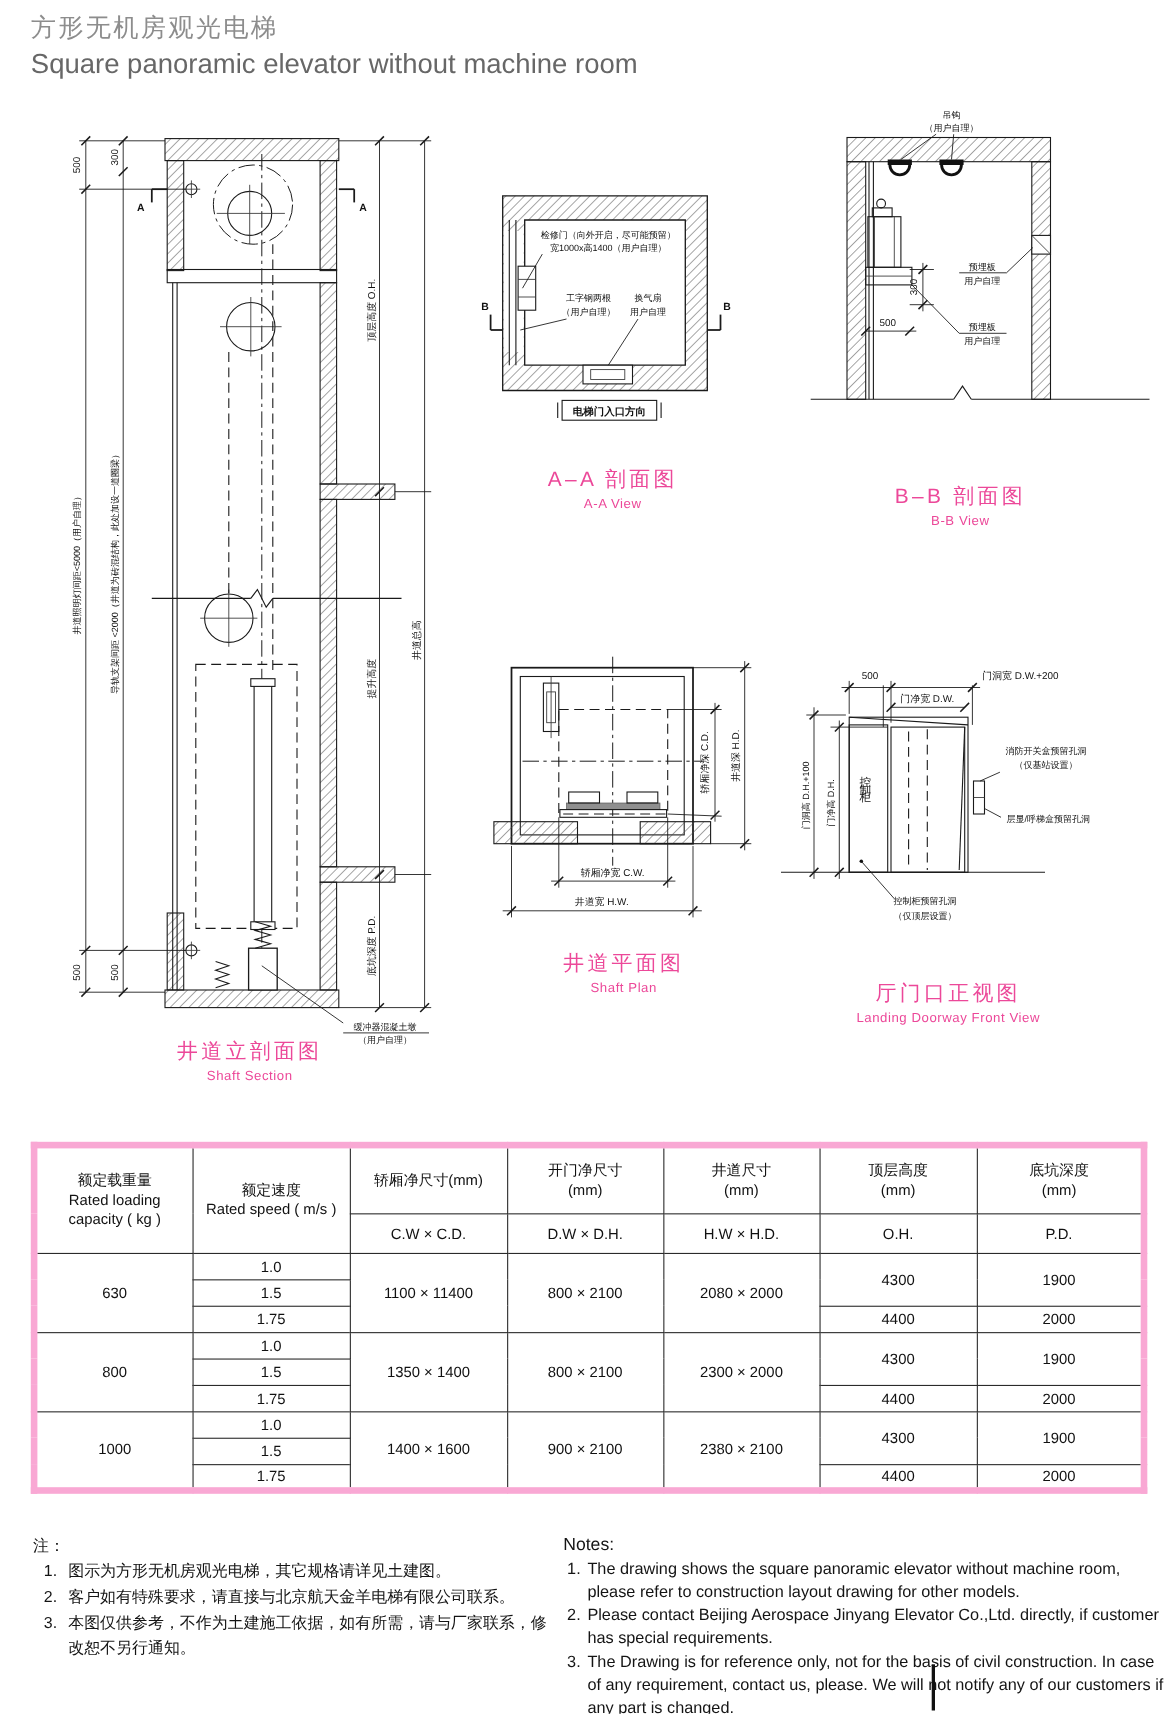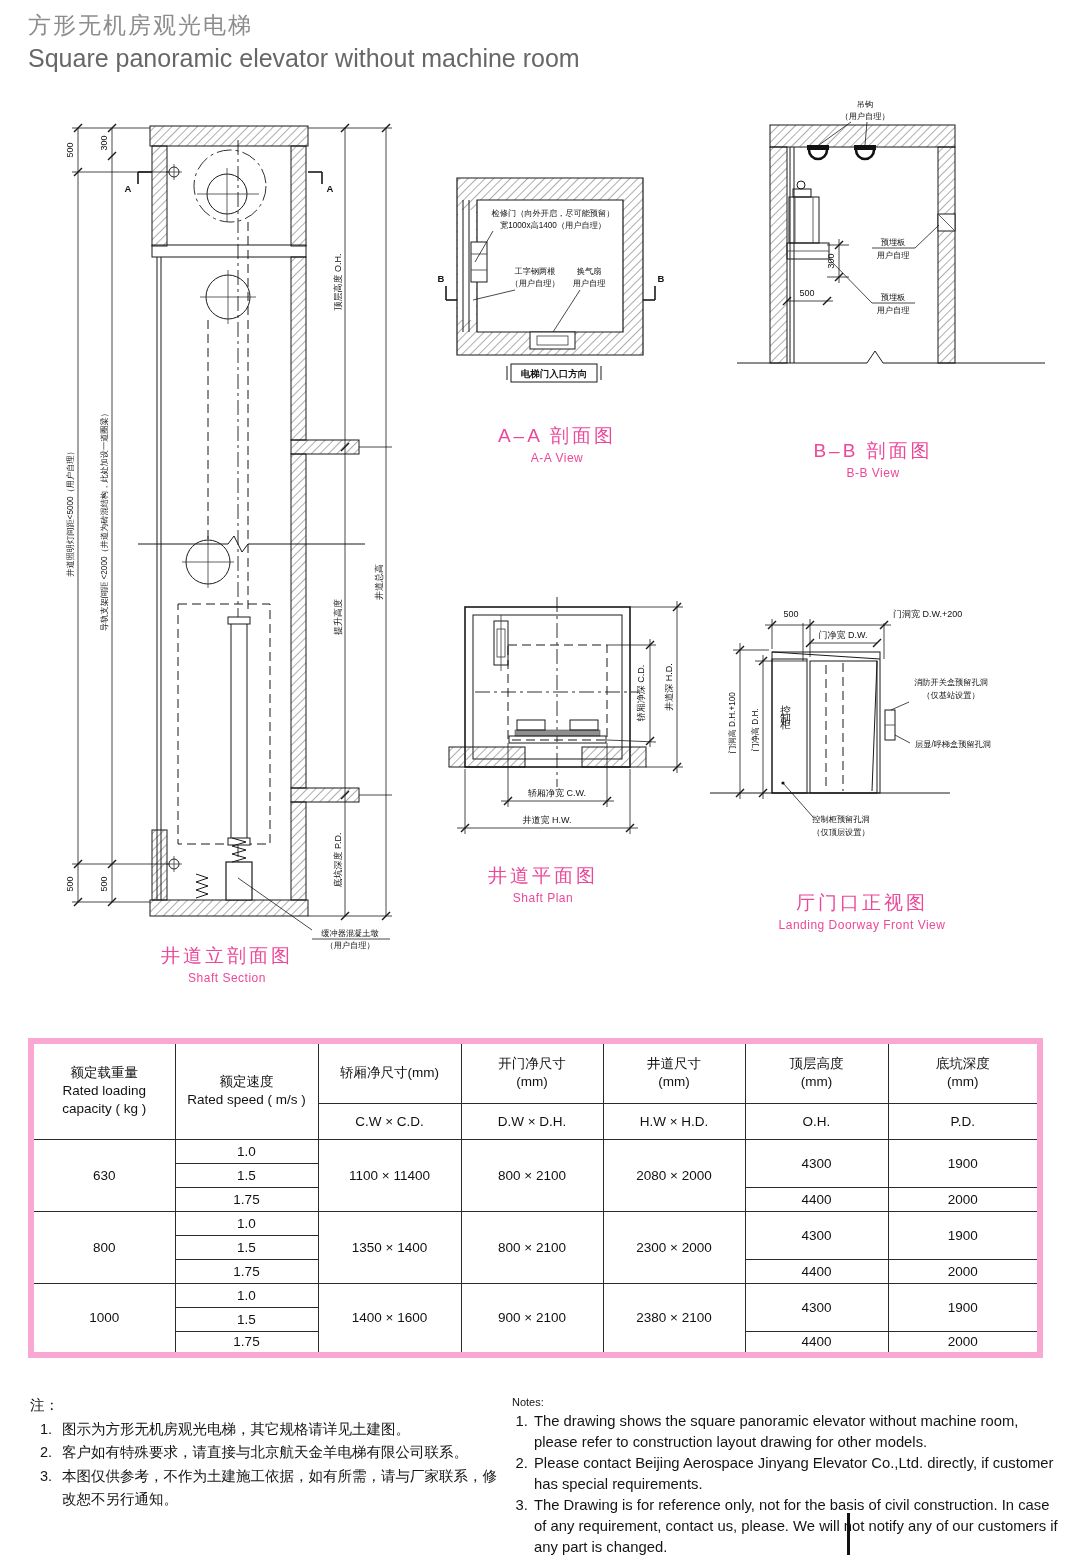--- a/index.html
+++ b/index.html
@@ -44,21 +44,21 @@
   }
   table { border:6px solid #f9a8d4; }
   th div { line-height:1.35; }
   
   .notes { position:absolute; }
   .notes .nt-title { font-size:14.5px; }
   .notes ol { margin:3px 0 0 0; padding-left:26px; }
   .notes-zh { left:30px; top:1396px; width:472px; }
   .notes-zh li { font-size:14.5px; line-height:1.62; padding-left:6px; }
   .notes-en { left:512px; top:1396px; width:548px; }
-  .notes-en .nt-title { font-size:11px; }
+  .notes-en .nt-title { font-size:16px; }
   .notes-en ol { padding-left:20px; }
   .notes-en li { font-size:14.8px; line-height:1.42; padding-left:2px; }
   .page-mark { position:absolute; left:847px; top:1513px; width:2.5px; height:42px; background:#111; }
 </style>
 </head>
 <body>
 
 <div class="abs" style="left:28px; top:10px;">
   <div class="title-zh">方形无机房观光电梯</div>
   <div class="title-en">Square panoramic elevator without machine room</div>
@@ -386,21 +386,21 @@
     <line class="tick" x1="168" y1="210" x2="176" y2="202"></line>
     <text class="lbl" x="122" y="201" text-anchor="middle">轿厢净宽  C.W.</text>
     <line class="dimln" x1="30" y1="174" x2="30" y2="239"></line>
     <line class="dimln" x1="195" y1="174" x2="195" y2="239"></line>
     <line class="dimln" x1="22" y1="233" x2="203" y2="233"></line>
     <line class="tick" x1="26" y1="237" x2="34" y2="229"></line>
     <line class="tick" x1="191" y1="237" x2="199" y2="229"></line>
     <text class="lbl" x="112" y="228" text-anchor="middle">井道宽  H.W.</text>
   </g>
 </svg>
-<div class="cap" style="left:413px; top:863px; width:260px;">
+<div class="cap" style="left:437px; top:863px; width:260px;">
   <div class="zh">井道平面图</div>
   <div class="en">Shaft Plan</div>
 </div>
 
 <svg class="abs" style="left:695px; top:585px;" width="370" height="300" viewBox="0 0 370 300">
 
   <line class="ln" x1="15" y1="208" x2="255" y2="208"></line>
 
   <g>
     <rect class="ln" x="77" y="67" width="108" height="141"></rect>

